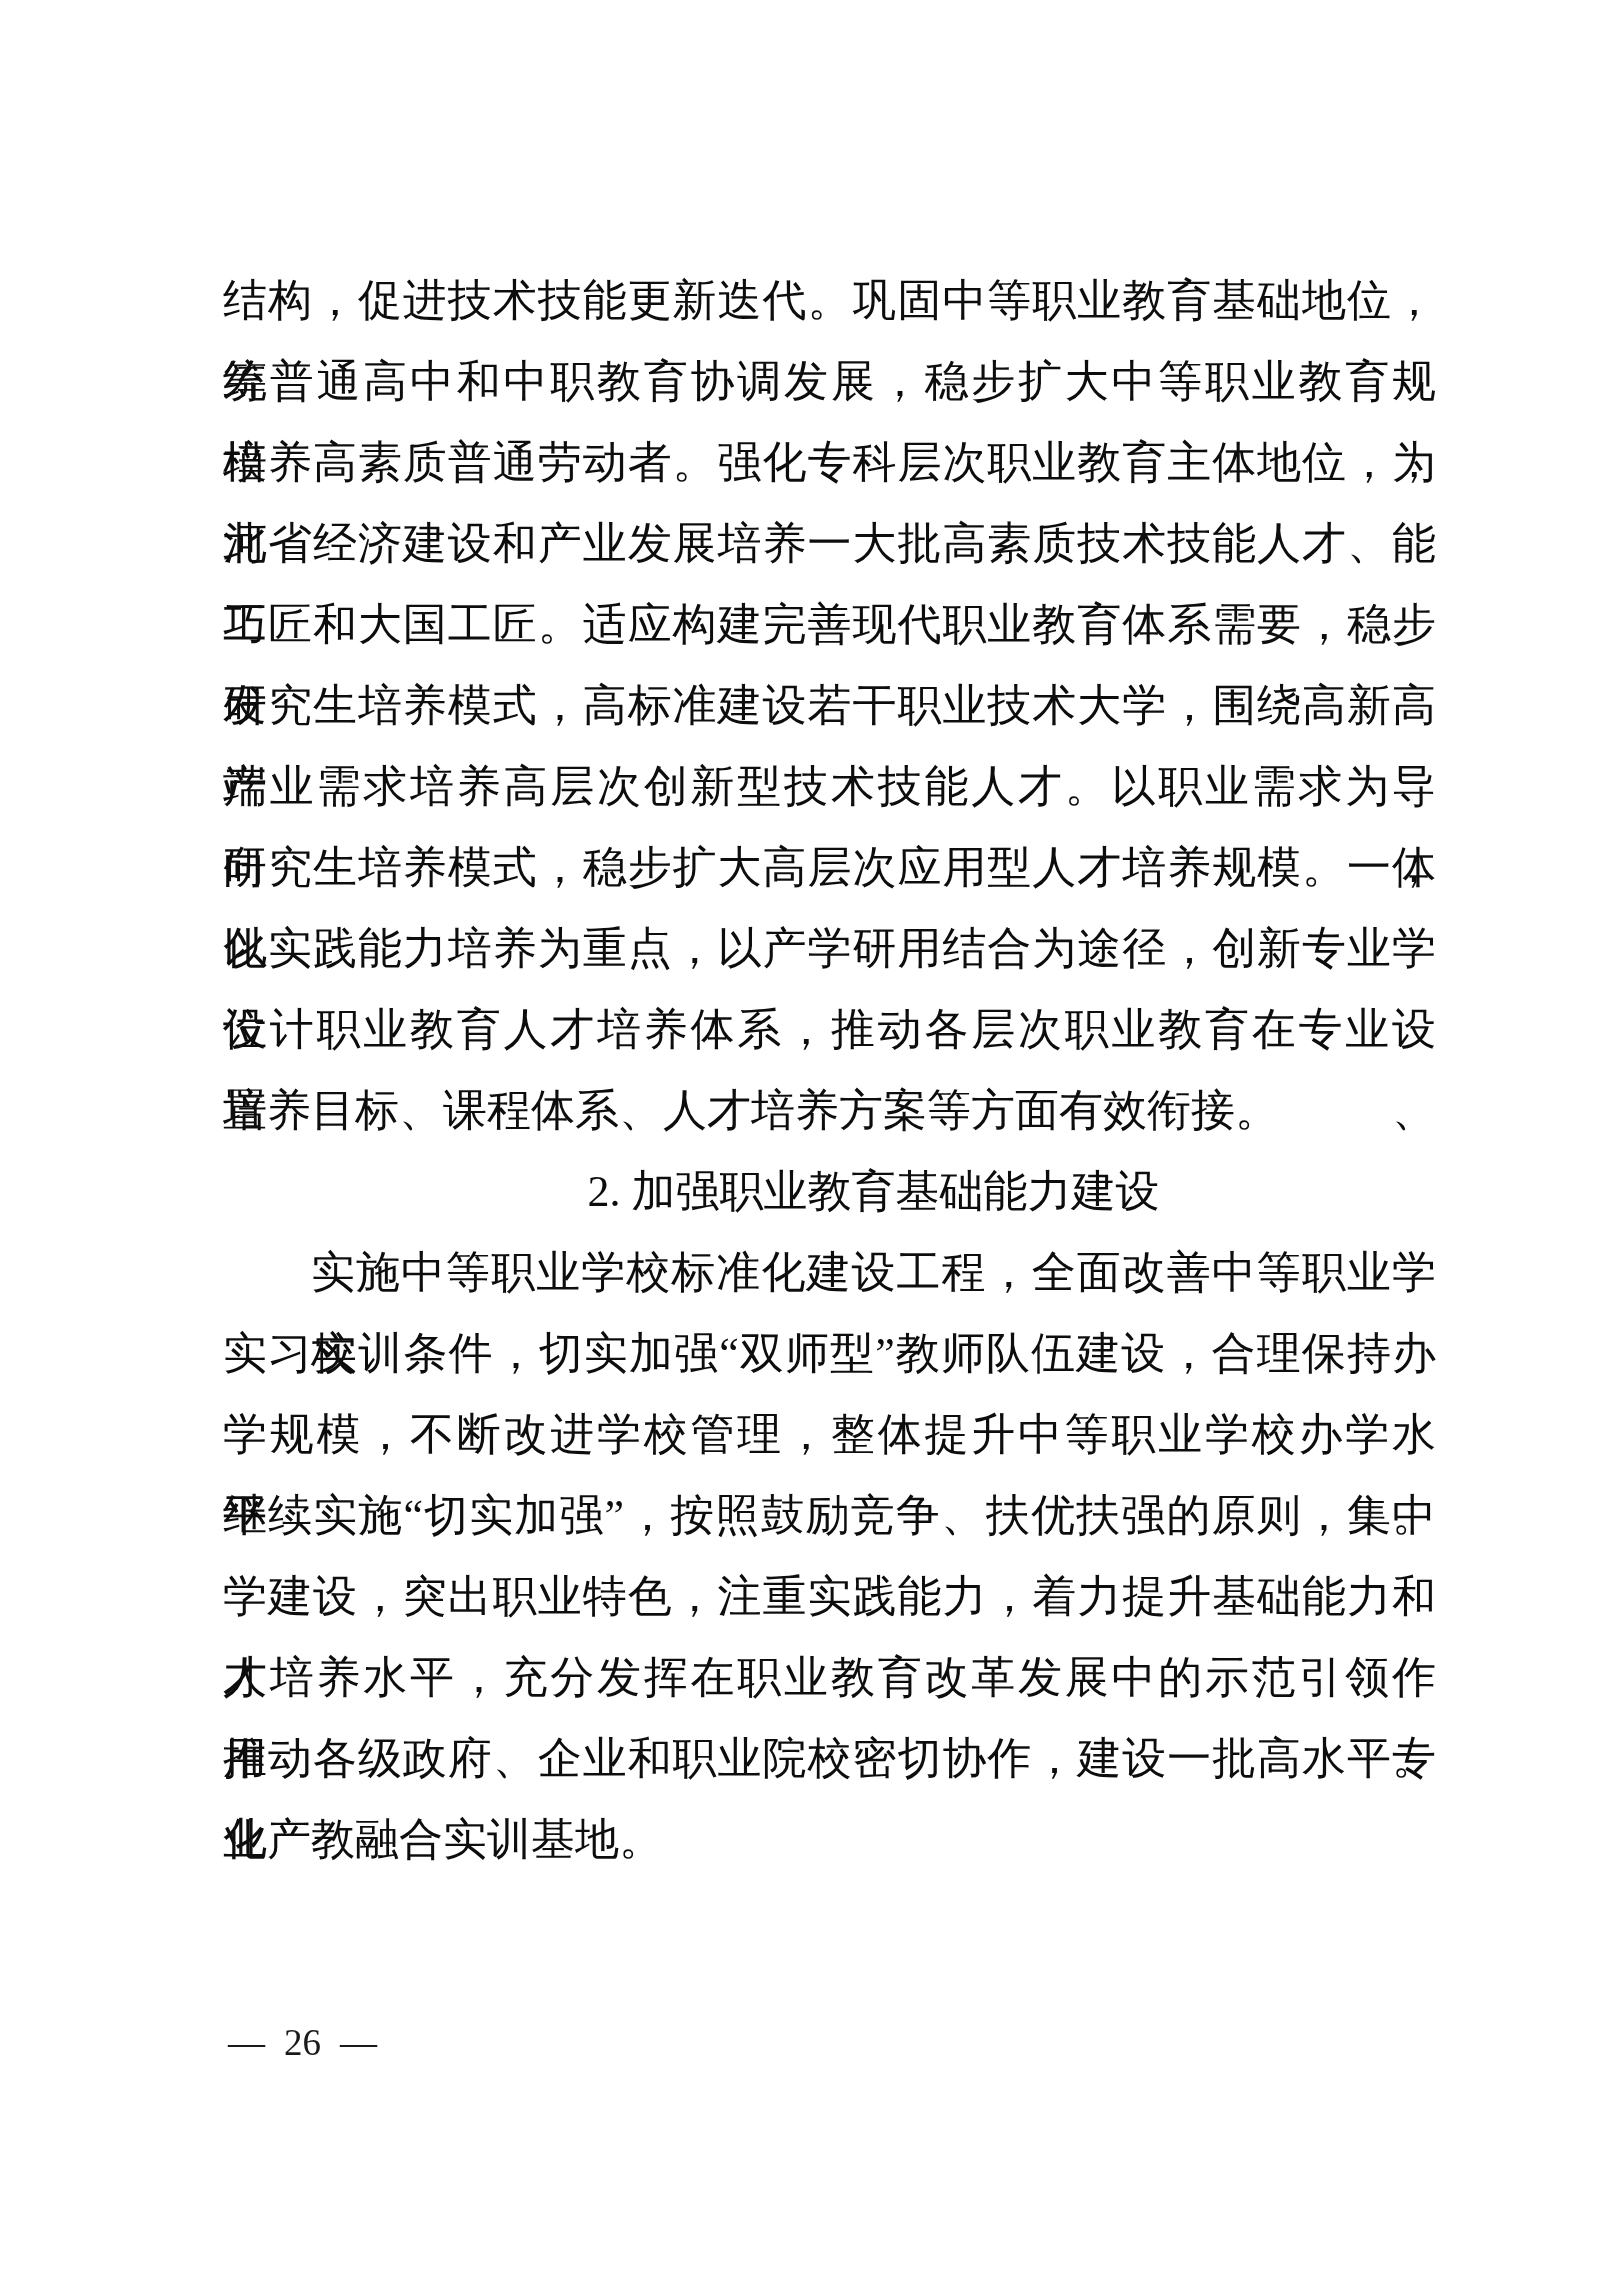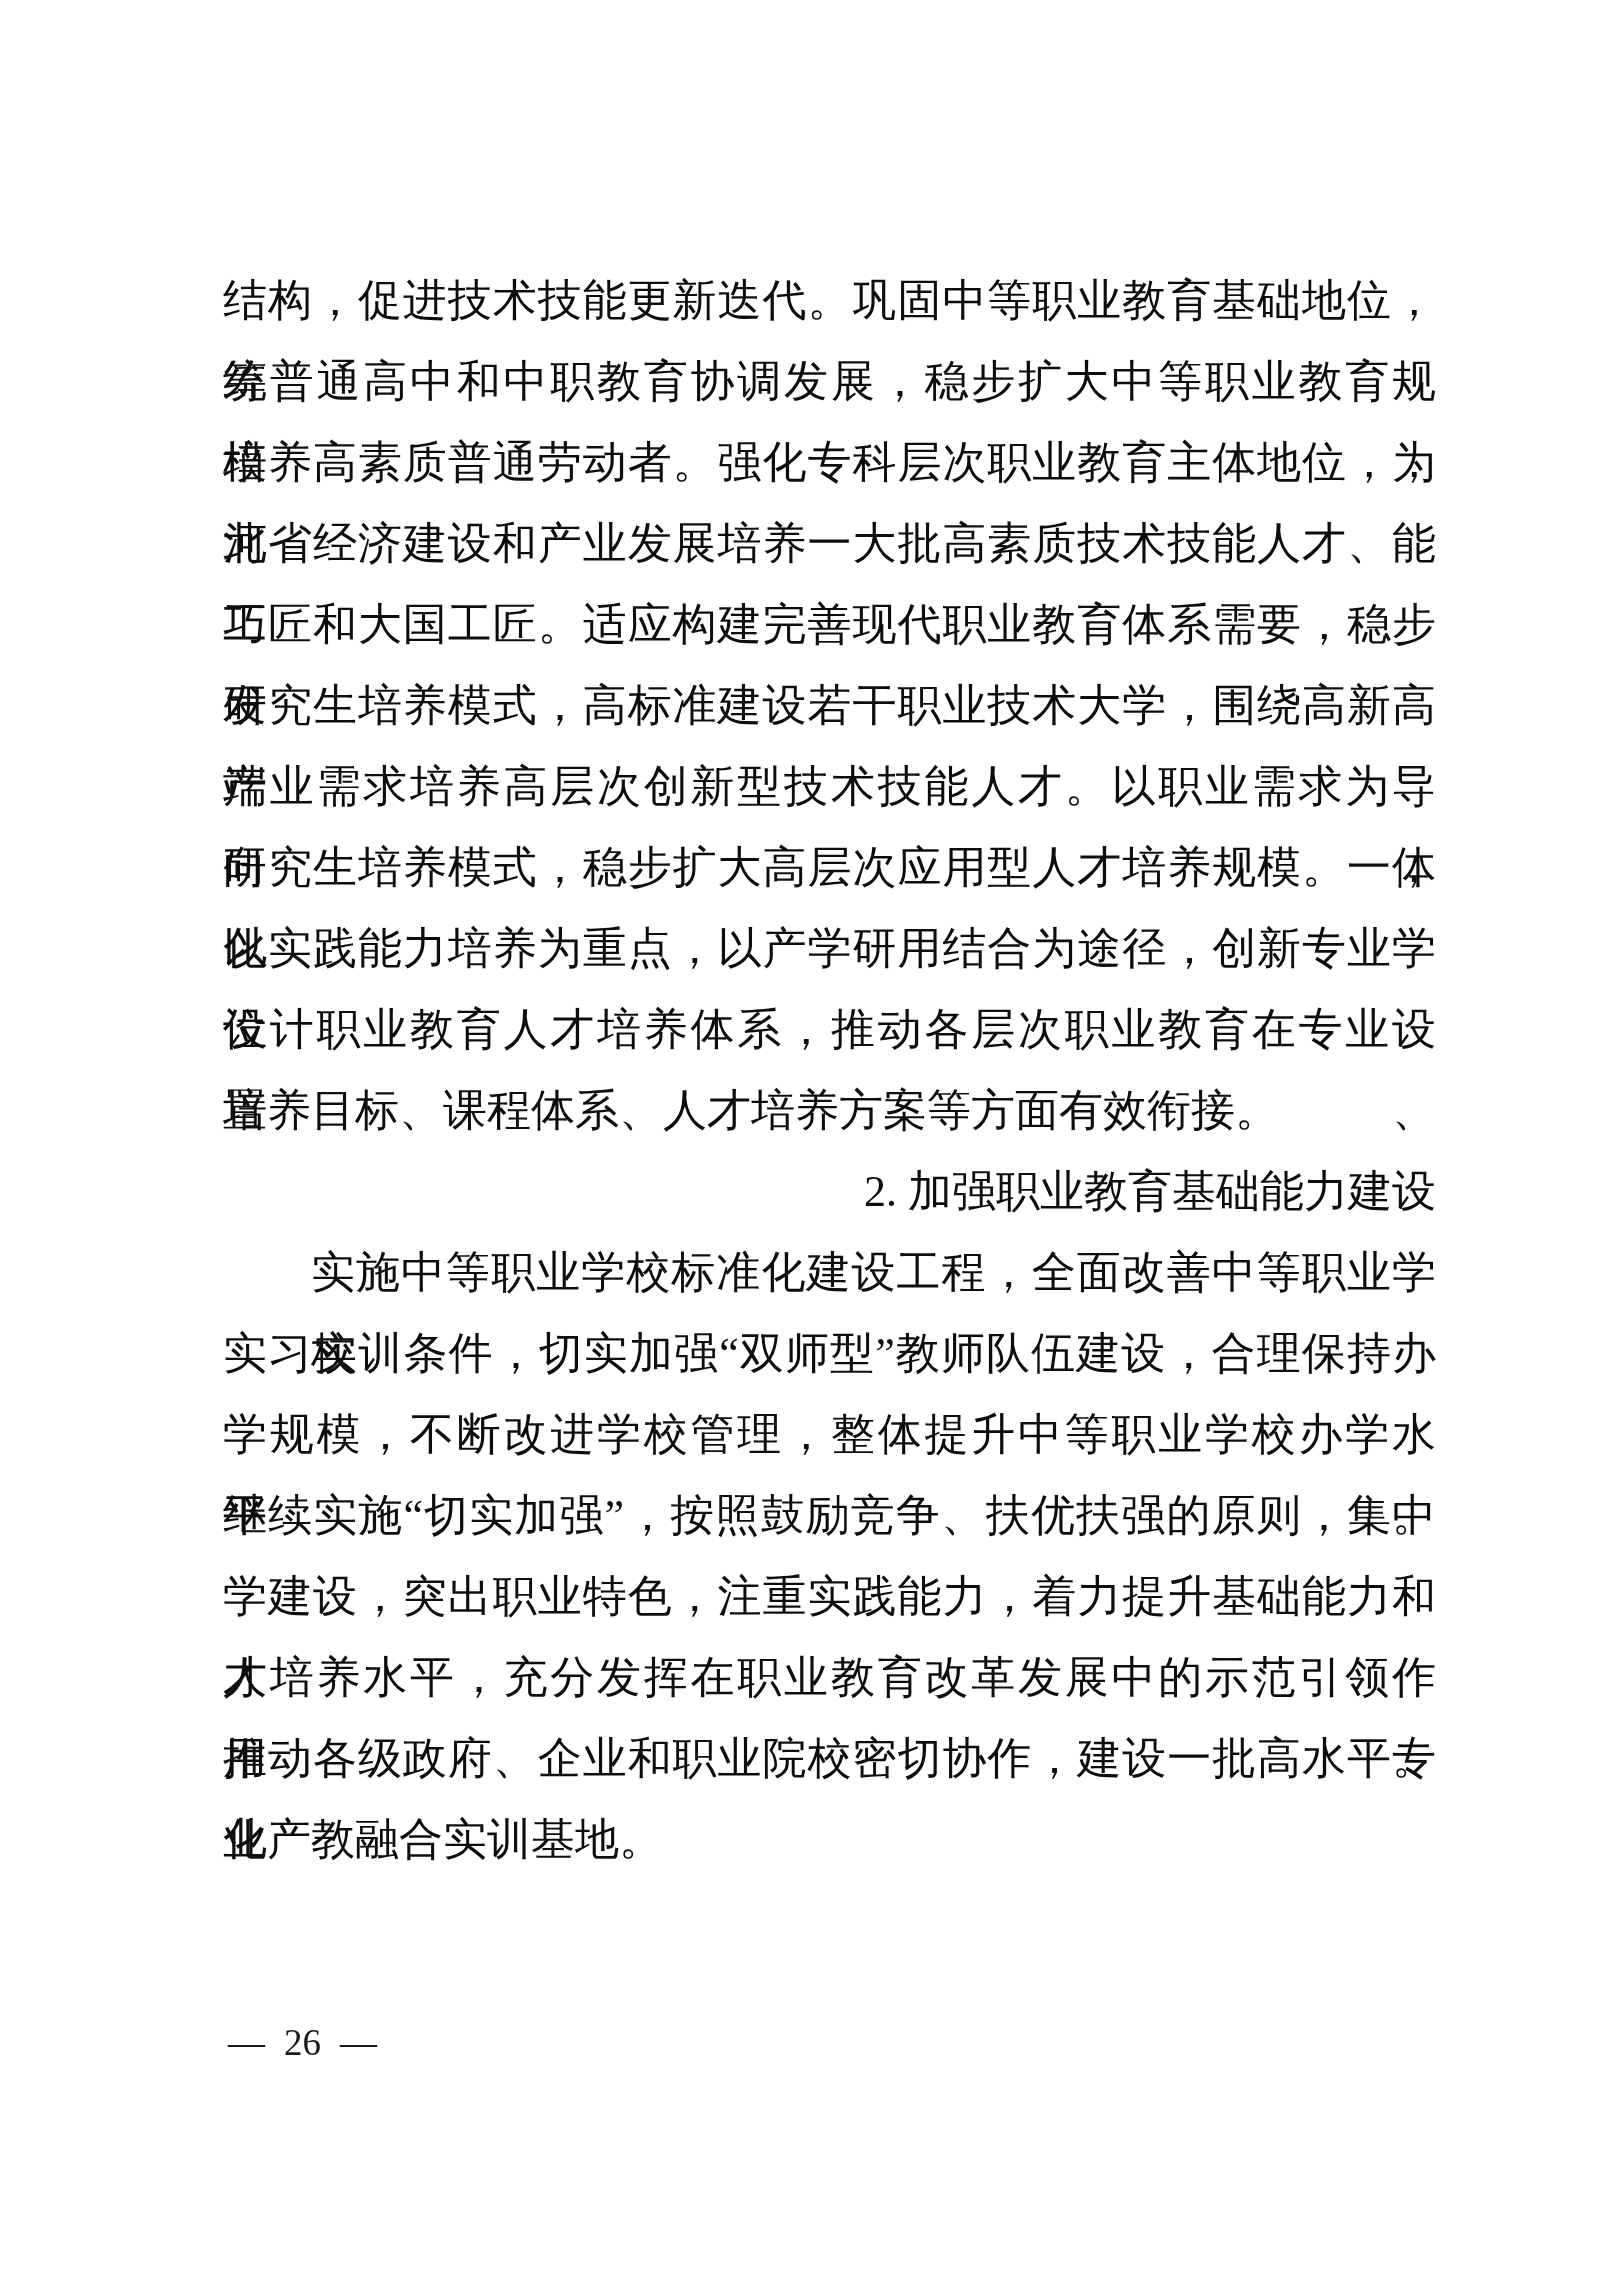--- a/index.html
+++ b/index.html
@@ -22,21 +22,21 @@
     top: 260px;
     width: 1213px;
     margin-left: 12px;
   }
   .line {
     height: 81px;
     line-height: 81px;
     font-size: 44px;
     letter-spacing: 0;
     color: #0d0d0d;
-    text-align: right;
+    text-align: center;
     white-space: normal;
   }
   
   .line.j {
     text-align: justify;
     text-align-last: justify;
     text-justify: inter-ideograph;
   }
   
   .line.end {

